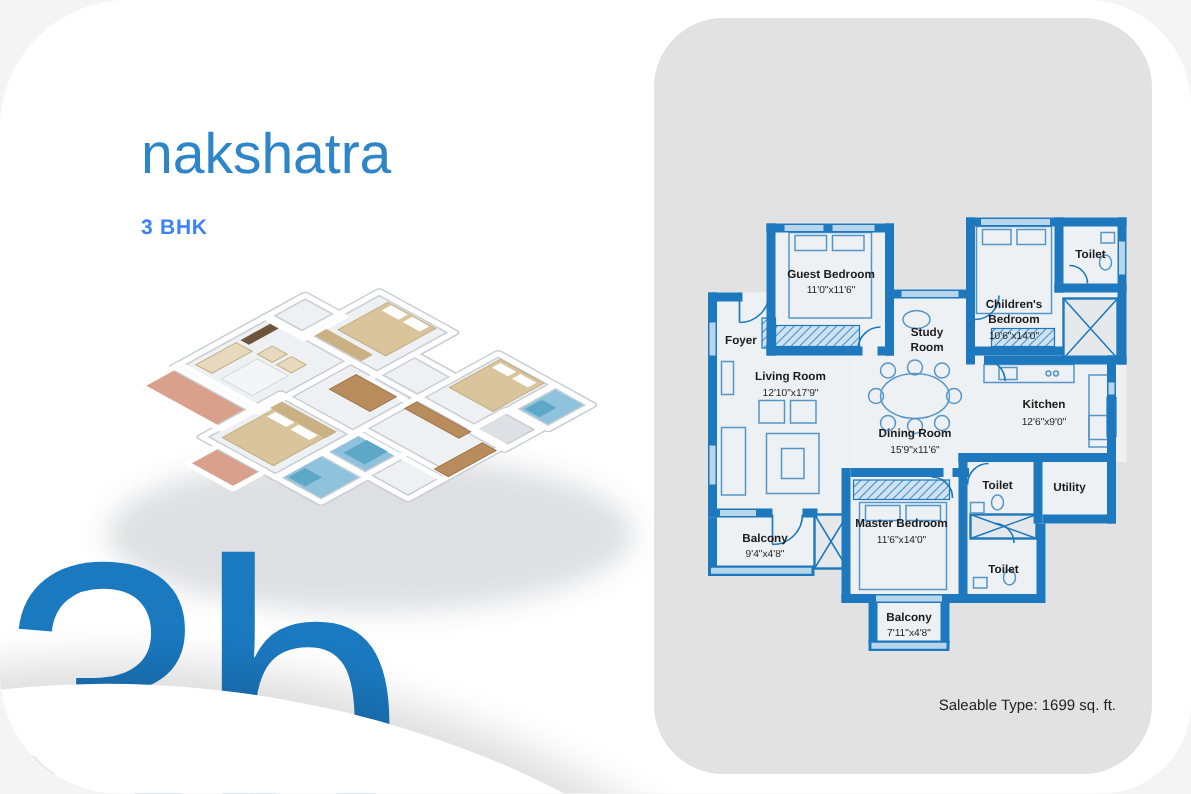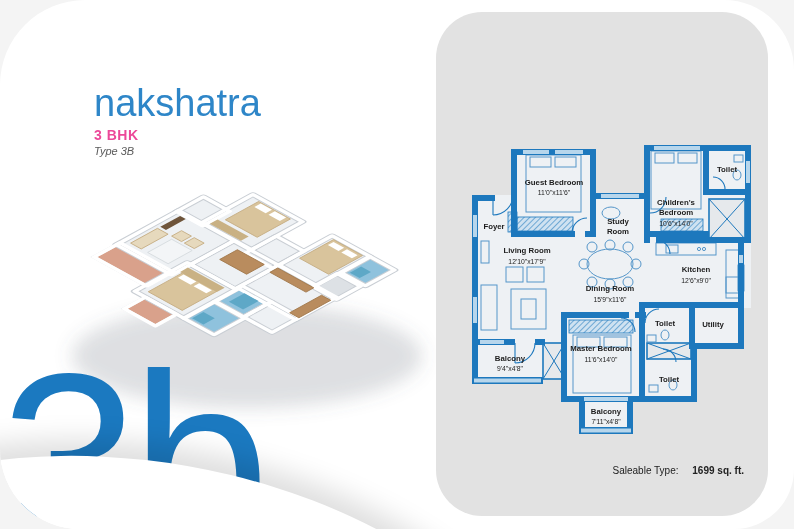--- a/index.html
+++ b/index.html
@@ -1,37 +1,37 @@
 <!DOCTYPE html>
 <html><head>
 <meta charset="utf-8">
 <style>
   html,body{margin:0;padding:0;background:#f4f4f4;font-family:"Liberation Sans",sans-serif;}
   .stage{position:relative;width:794px;height:529px;overflow:hidden;background:#f4f4f4;}
   .page{position:absolute;left:0;top:0;width:794px;height:529px;background:#ffffff;
         border-radius:85px 70px 60px 80px;overflow:hidden;}
   .title-block{position:absolute;left:94px;top:82px;z-index:3;}
   .title-block h1{margin:0;font-size:38px;font-weight:400;color:#2e86c8;letter-spacing:0;}
-  .bhk{margin-top:2px;font-size:14px;font-weight:700;color:#ec4899;letter-spacing:.5px;}
+  .bhk{margin-top:18px;font-size:14px;font-weight:700;color:#3b82f6;letter-spacing:.5px;}
   .type{margin-top:2px;font-size:11px;font-style:italic;color:#5a5a5a;}
   .iso-wrap{position:absolute;left:42px;top:118px;width:400px;height:312px;z-index:1;}
   .watermark{position:absolute;left:150px;top:204px;z-index:5;font-size:56px;font-weight:700;
              color:#8fb9da;opacity:.55;letter-spacing:3px;pointer-events:none;}
   .big-label{position:absolute;left:0px;top:348px;z-index:2;font-size:250px;line-height:.92;
              font-weight:400;color:#1b79c0;letter-spacing:-8px;}
   .swoosh{position:absolute;left:-300px;top:462px;width:880px;height:560px;background:#ffffff;
           border-radius:50%;transform:rotate(10deg);z-index:3;
           box-shadow:0 -16px 28px rgba(0,0,0,.13);}
   .panel{position:absolute;left:436px;top:12px;width:332px;height:504px;background:#e2e2e2;
          border-radius:46px;z-index:4;}
   .plan2d{position:absolute;left:15px;top:125px;width:302px;height:302px;}
   .plan-name{font-size:7.8px;font-weight:700;fill:#1c1c1c;}
   .plan-dim{font-size:6.8px;font-weight:400;fill:#1c1c1c;}
   .area-line{position:absolute;right:24px;bottom:40px;font-size:10px;color:#222;}
-  .area-line b{font-weight:700;margin-left:11px;}
+  .area-line b{font-weight:400;}
 </style>
 </head>
 <body>
 
 <div class="stage">
   <div class="page">
 
     <div class="iso-wrap">
       <svg width="400" height="312" viewBox="0 0 400 312">
         <defs>
@@ -105,21 +105,20 @@
             <rect x="36" y="165" width="16" height="16" fill="#5ea8c7"></rect>
             <rect x="206" y="218" width="16" height="14" fill="#5ea8c7"></rect>
           </g>
         </g>
       </svg>
     </div>
 
     <div class="title-block">
       <h1>nakshatra</h1>
       <div class="bhk">3 BHK</div>
-      <div class="type">Type 3B</div>
     </div>
 
     <div class="big-label">3b</div>
     <div class="swoosh"></div>
 
 
     <div class="panel">
       <svg class="plan2d" viewBox="0 0 302 302">
         <defs>
           <pattern id="hatch" patternUnits="userSpaceOnUse" width="4" height="4" patternTransform="rotate(45)">

